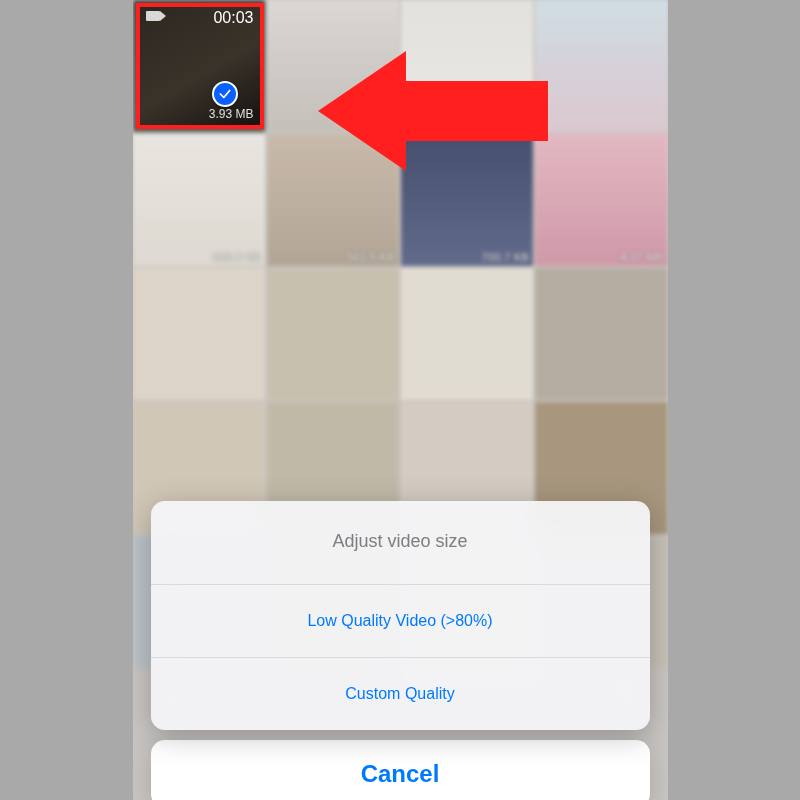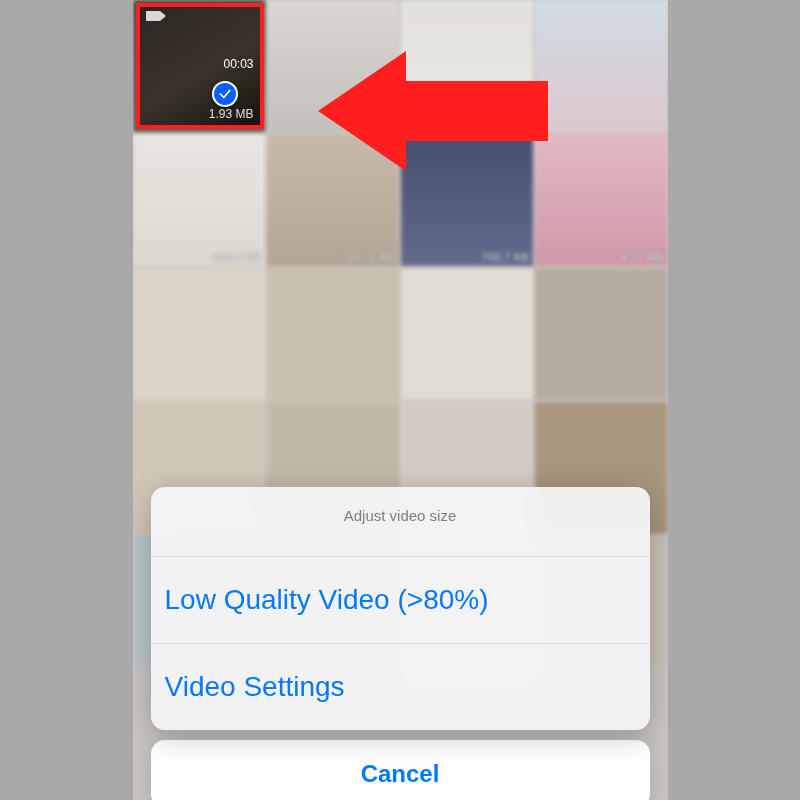--- a/index.html
+++ b/index.html
@@ -86,22 +86,21 @@
   .selected-thumb .vid-icon::after {
     content:"";
     position:absolute;
     right:-6px; top:0;
     border-left:6px solid #d8d8d8;
     border-top:5px solid transparent;
     border-bottom:5px solid transparent;
   }
   .selected-thumb .duration {
     position:absolute; right:6px; top:2px;
-    font-size:12px;
-    margin-top:48px;
+    font-size:16px;
   }
   .selected-thumb .filesize {
     position:absolute; right:6px; bottom:4px;
     font-size:12px; color:#e0e0e0;
   }
   .selected-thumb .check-badge {
     position:absolute;
     right:22px; bottom:18px;
     width:26px; height:26px;
     border-radius:50%;
@@ -129,27 +128,28 @@
   .sheet {
     background: rgba(244,244,247,.95);
     backdrop-filter: blur(14px);
     border-radius:14px;
     overflow:hidden;
     box-shadow:0 6px 30px rgba(0,0,0,.25);
   }
   .sheet .title {
     text-align:center;
     color:#7d7d83;
-    font-size:15px;
-    padding:20px 10px 32px;
+    font-size:18px;
+    padding:30px 10px 32px;
     border-bottom:1px solid rgba(0,0,0,.10);
   }
   .sheet .option {
+    text-align:center;
     color:#0079ff;
-    font-size:28px;
+    font-size:16px;
     padding:27px 14px;
     border-bottom:1px solid rgba(0,0,0,.10);
     cursor:pointer;
   }
   .sheet .option:last-child { border-bottom:none; }
   .cancel {
     margin-top:10px;
     background:#fff;
     border-radius:14px;
     text-align:center;
@@ -206,35 +206,35 @@
     <div class="thumb"></div>
     <div class="thumb"></div>
     <div class="thumb"></div>
   </div>
 
   <div class="dim"></div>
 
   <div class="selected-thumb">
     <span class="vid-icon"></span>
     <span class="duration">00:03</span>
-    <span class="filesize">1.93 MB</span>
+    <span class="filesize">3.93 MB</span>
     <span class="check-badge">
       <svg viewBox="0 0 24 24" fill="none" stroke="#fff" stroke-width="3" stroke-linecap="round" stroke-linejoin="round">
           <polyline points="4 12 10 18 20 6"></polyline>
         </svg>
     </span>
   </div>
 
   <svg class="arrow" viewBox="0 0 230 170">
     <defs></defs>
     <polygon points="0,78 88,18 88,48 230,48 230,108 88,108 88,138" fill="#ff1f1f"></polygon>
   </svg>
 
   <div class="sheet-wrap">
     <div class="sheet">
       <div class="title">Adjust video size</div>
       <div class="option">Low Quality Video (&gt;80%)</div>
-      <div class="option">Video Settings</div>
+      <div class="option">Custom Quality</div>
     </div>
     <div class="cancel">Cancel</div>
   </div>
 
 </div>
 
 </body></html>

